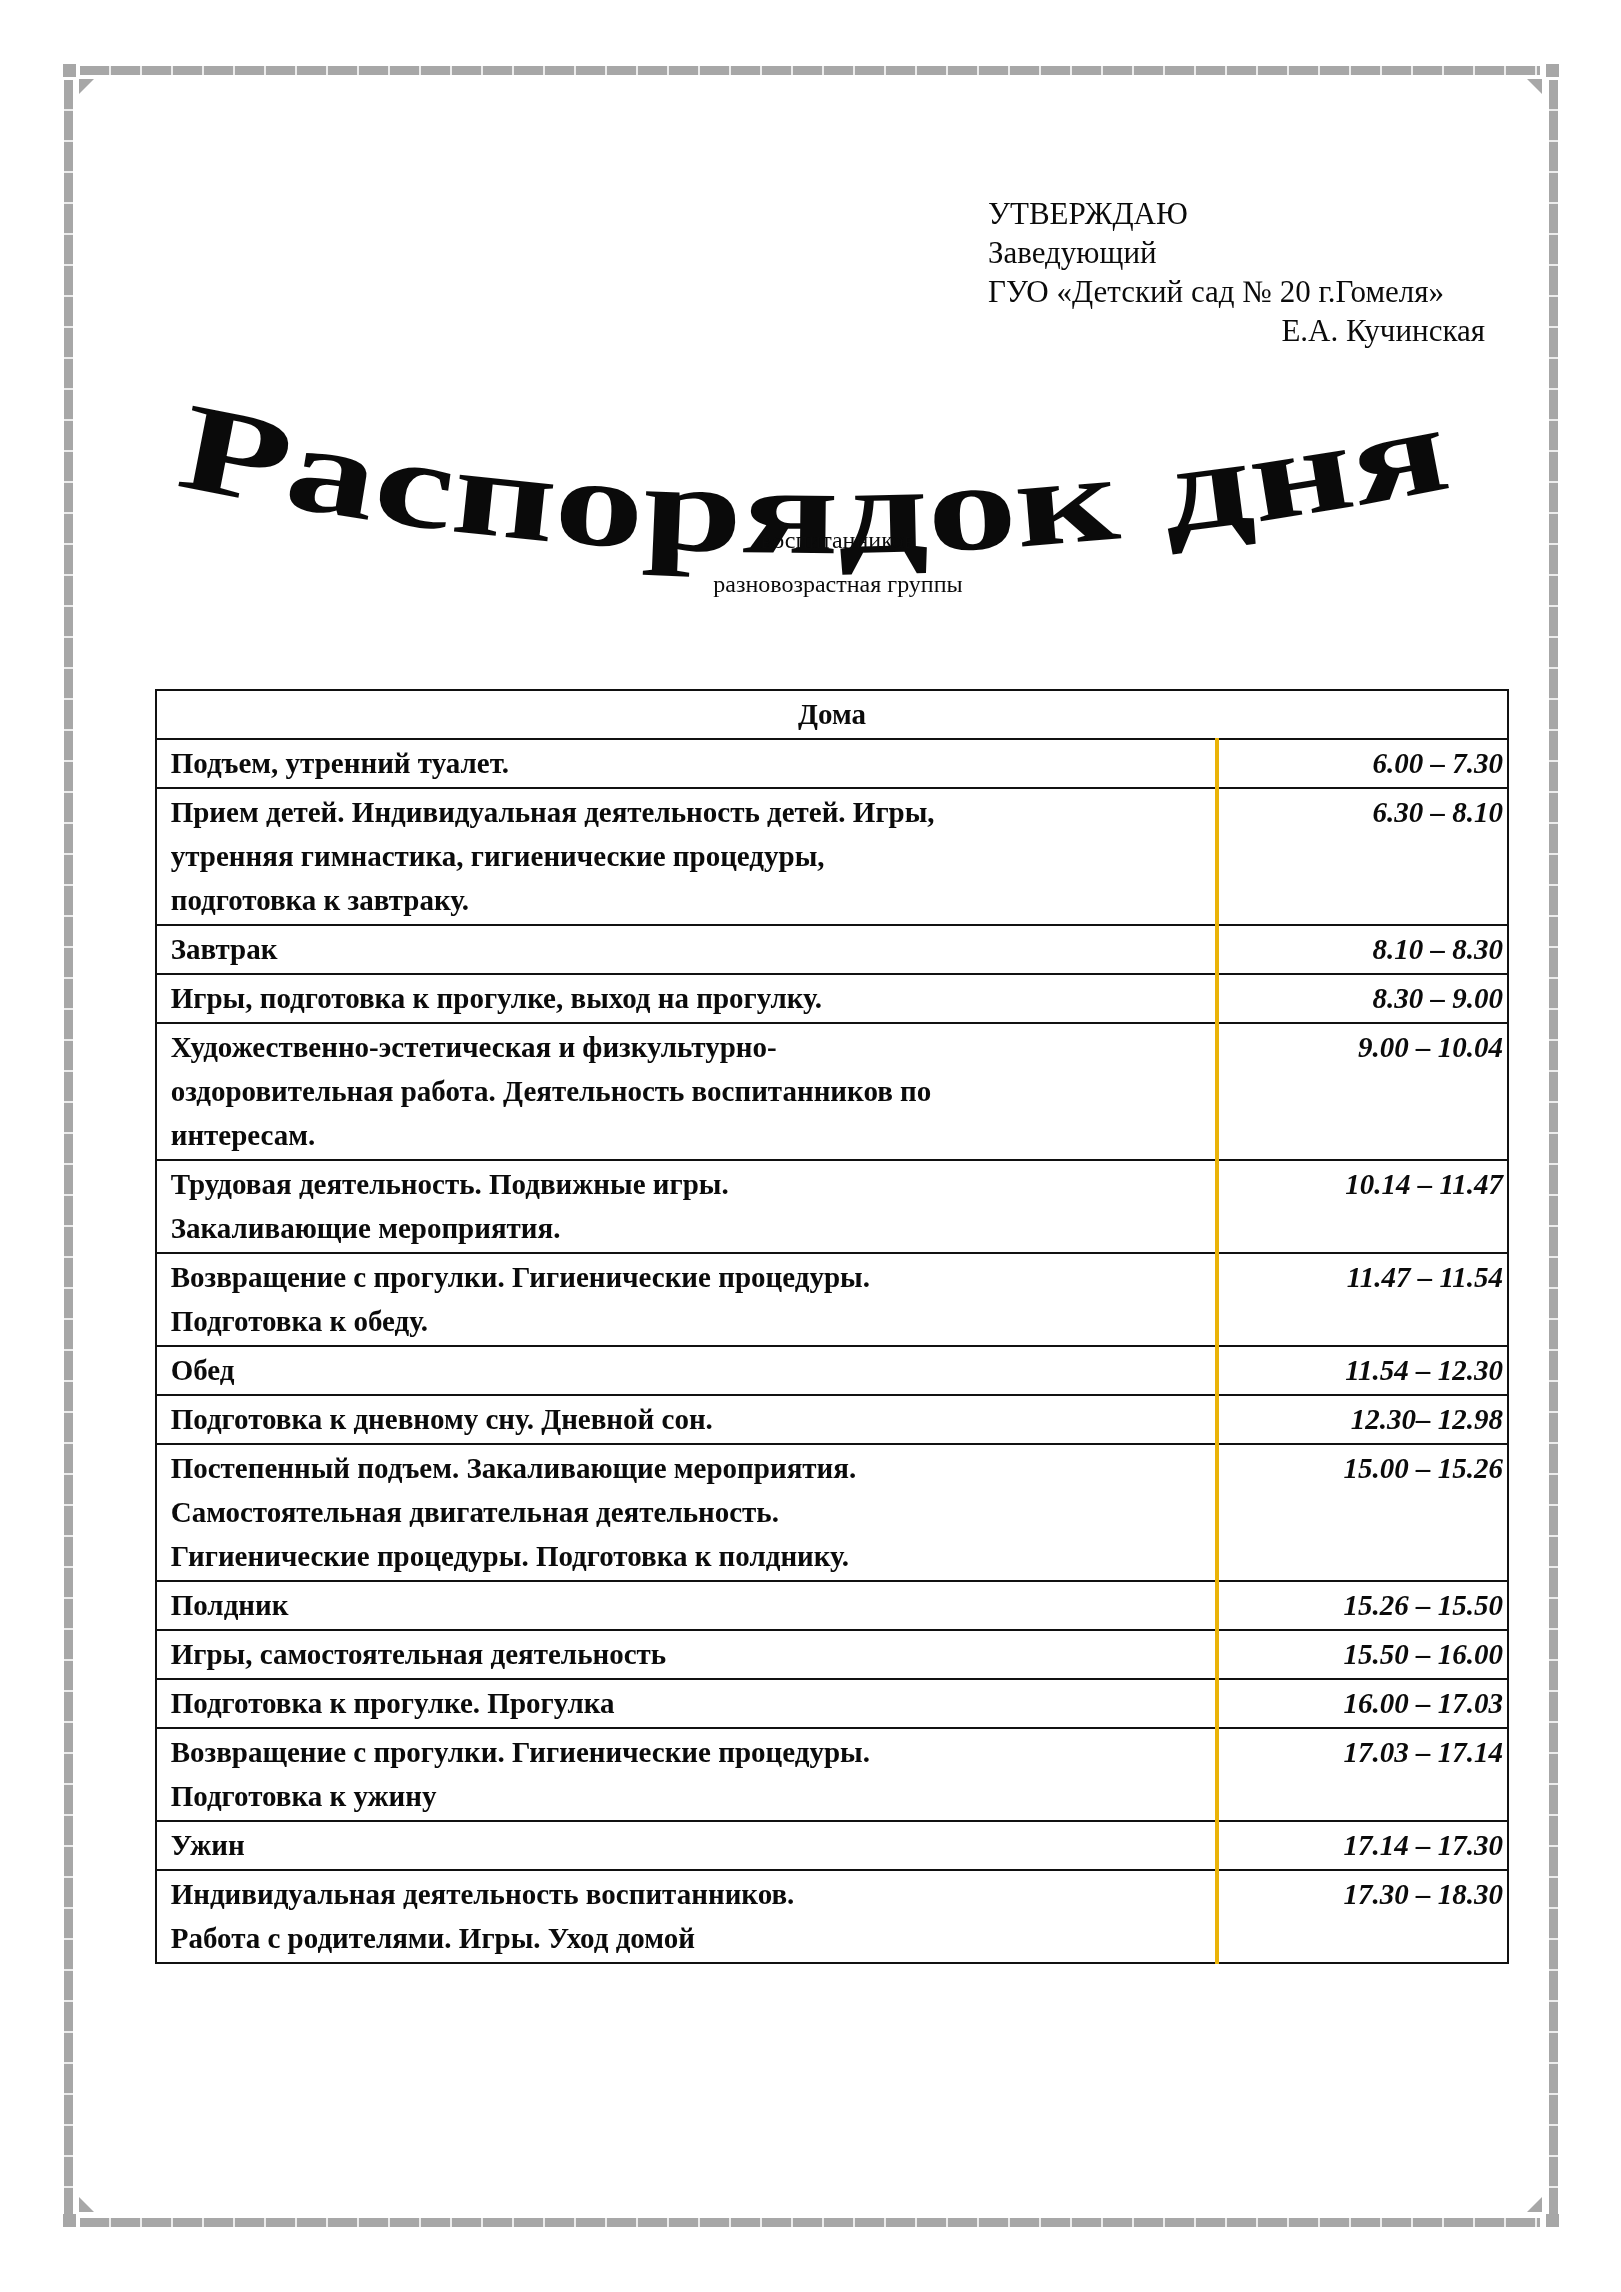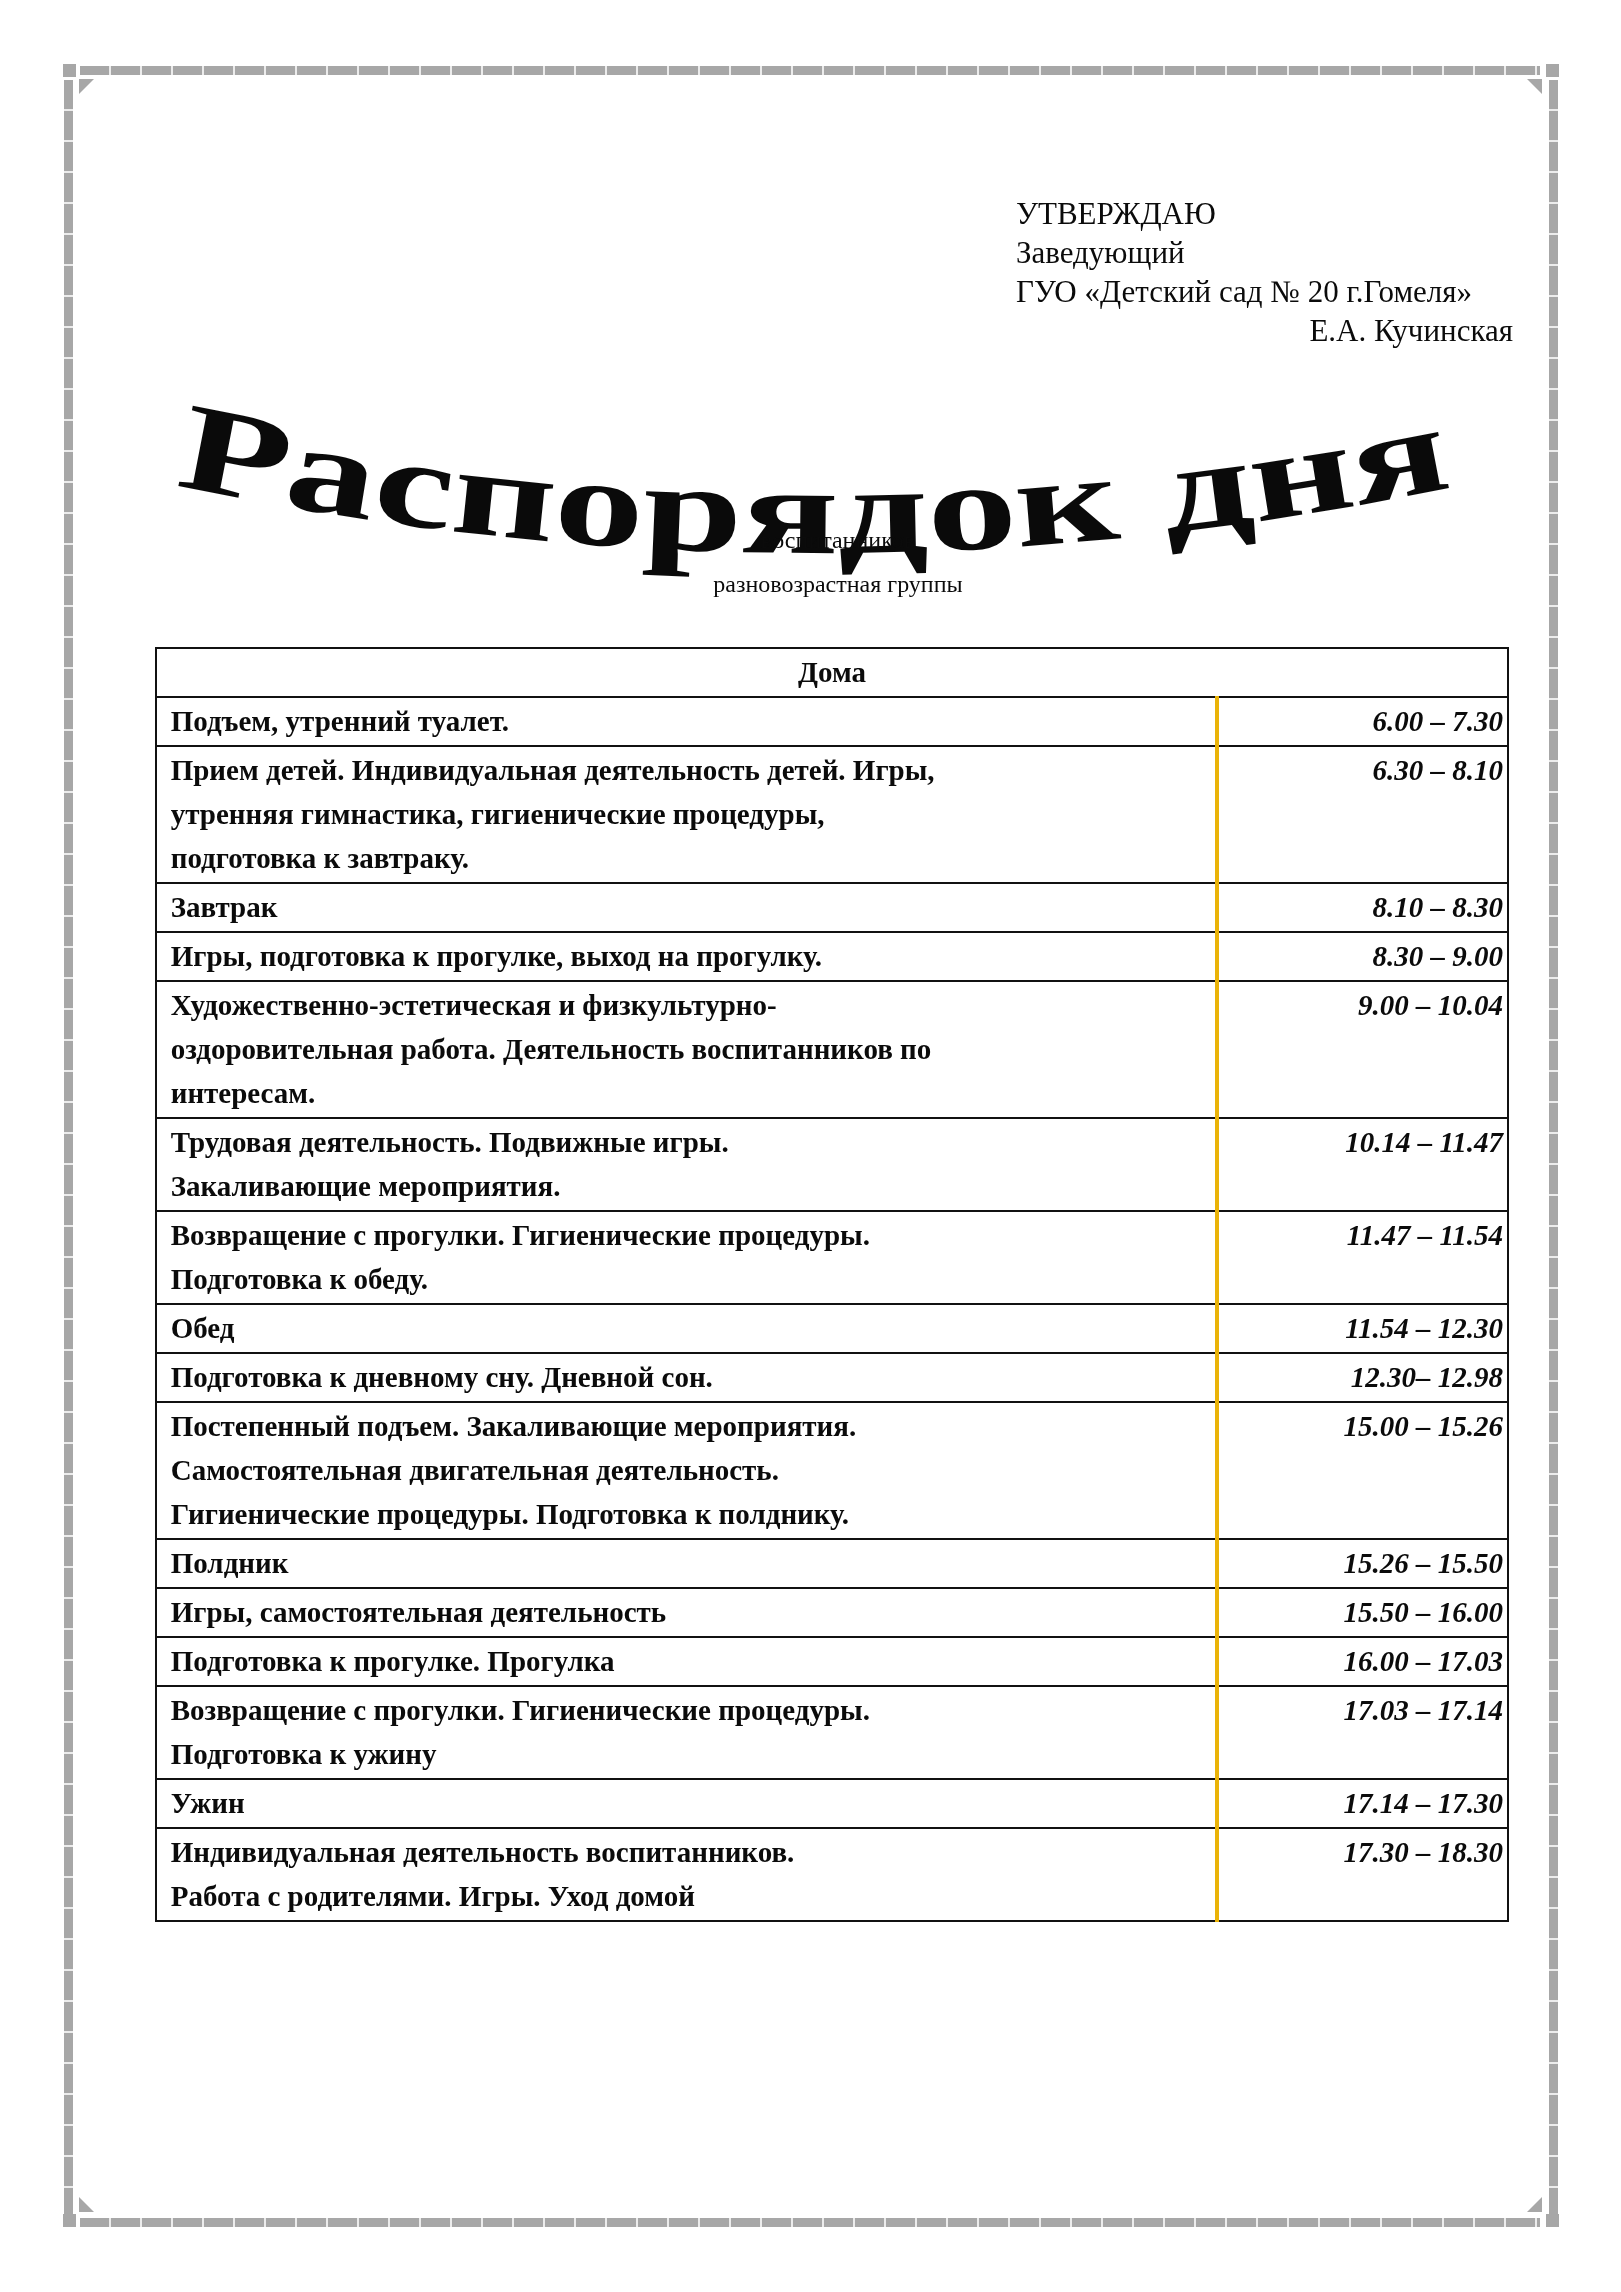--- a/index.html
+++ b/index.html
@@ -22,21 +22,21 @@
   .sq-tl{left:63px;top:64px;} .sq-tr{left:1546px;top:64px;}
   .sq-bl{left:63px;top:2214px;} .sq-br{left:1546px;top:2214px;}
   .corner-tri{position:absolute;width:0;height:0;}
   .tri-tl{left:79px;top:79px;border-top:15.7px solid #a7a7a7;border-right:15.7px solid transparent;}
   .tri-tr{left:1527px;top:79px;border-top:15.7px solid #a7a7a7;border-left:15.7px solid transparent;}
   .tri-bl{left:79px;top:2197px;border-bottom:15.7px solid #a7a7a7;border-right:15.7px solid transparent;}
   .tri-br{left:1527px;top:2197px;border-bottom:15.7px solid #a7a7a7;border-left:15.7px solid transparent;}
   
   .approval{
     position:absolute;left:988px;top:194px;width:497px;
-    font-size:31px;line-height:39px;text-align:left;margin-left:28px;
+    font-size:31px;line-height:39px;text-align:left;
   }
   .approval .sig{text-align:right;}
   
   .wordart{position:absolute;left:147px;top:338px;width:1343px;height:206px;overflow:visible;}
   .wordart text{
     font-family:"Liberation Serif","DejaVu Serif",serif;
     font-weight:bold;font-size:128px;fill:#0a0a0a;
   }
   
   .subtitles{
@@ -46,21 +46,21 @@
   
   .schedule{
     position:absolute;left:155px;top:647px;width:1352px;
     border-collapse:collapse;table-layout:fixed;
     font-size:29px;font-weight:bold;line-height:44px;
   }
   .schedule td{
     border-top:2.9px solid #111;border-bottom:2.9px solid #111;
     padding:1px 17.6px 2px 13.7px;vertical-align:top;
   }
-  .schedule{border:2.9px solid #111;}
+  .schedule{border:2.9px solid #111;margin-top:42px;}
   .schedule td.time-cell{
     border-left:4px solid #eab308;text-align:right;padding:1px 3.9px 2px 3.9px;font-style:italic;
   }
   .schedule td.section-cell{text-align:center;padding:1px 7.8px 2px 7.8px;}
   .schedule td.activity-cell{white-space:pre-line;}
 </style>
 </head>
 <body>
 
 <div class="page">

